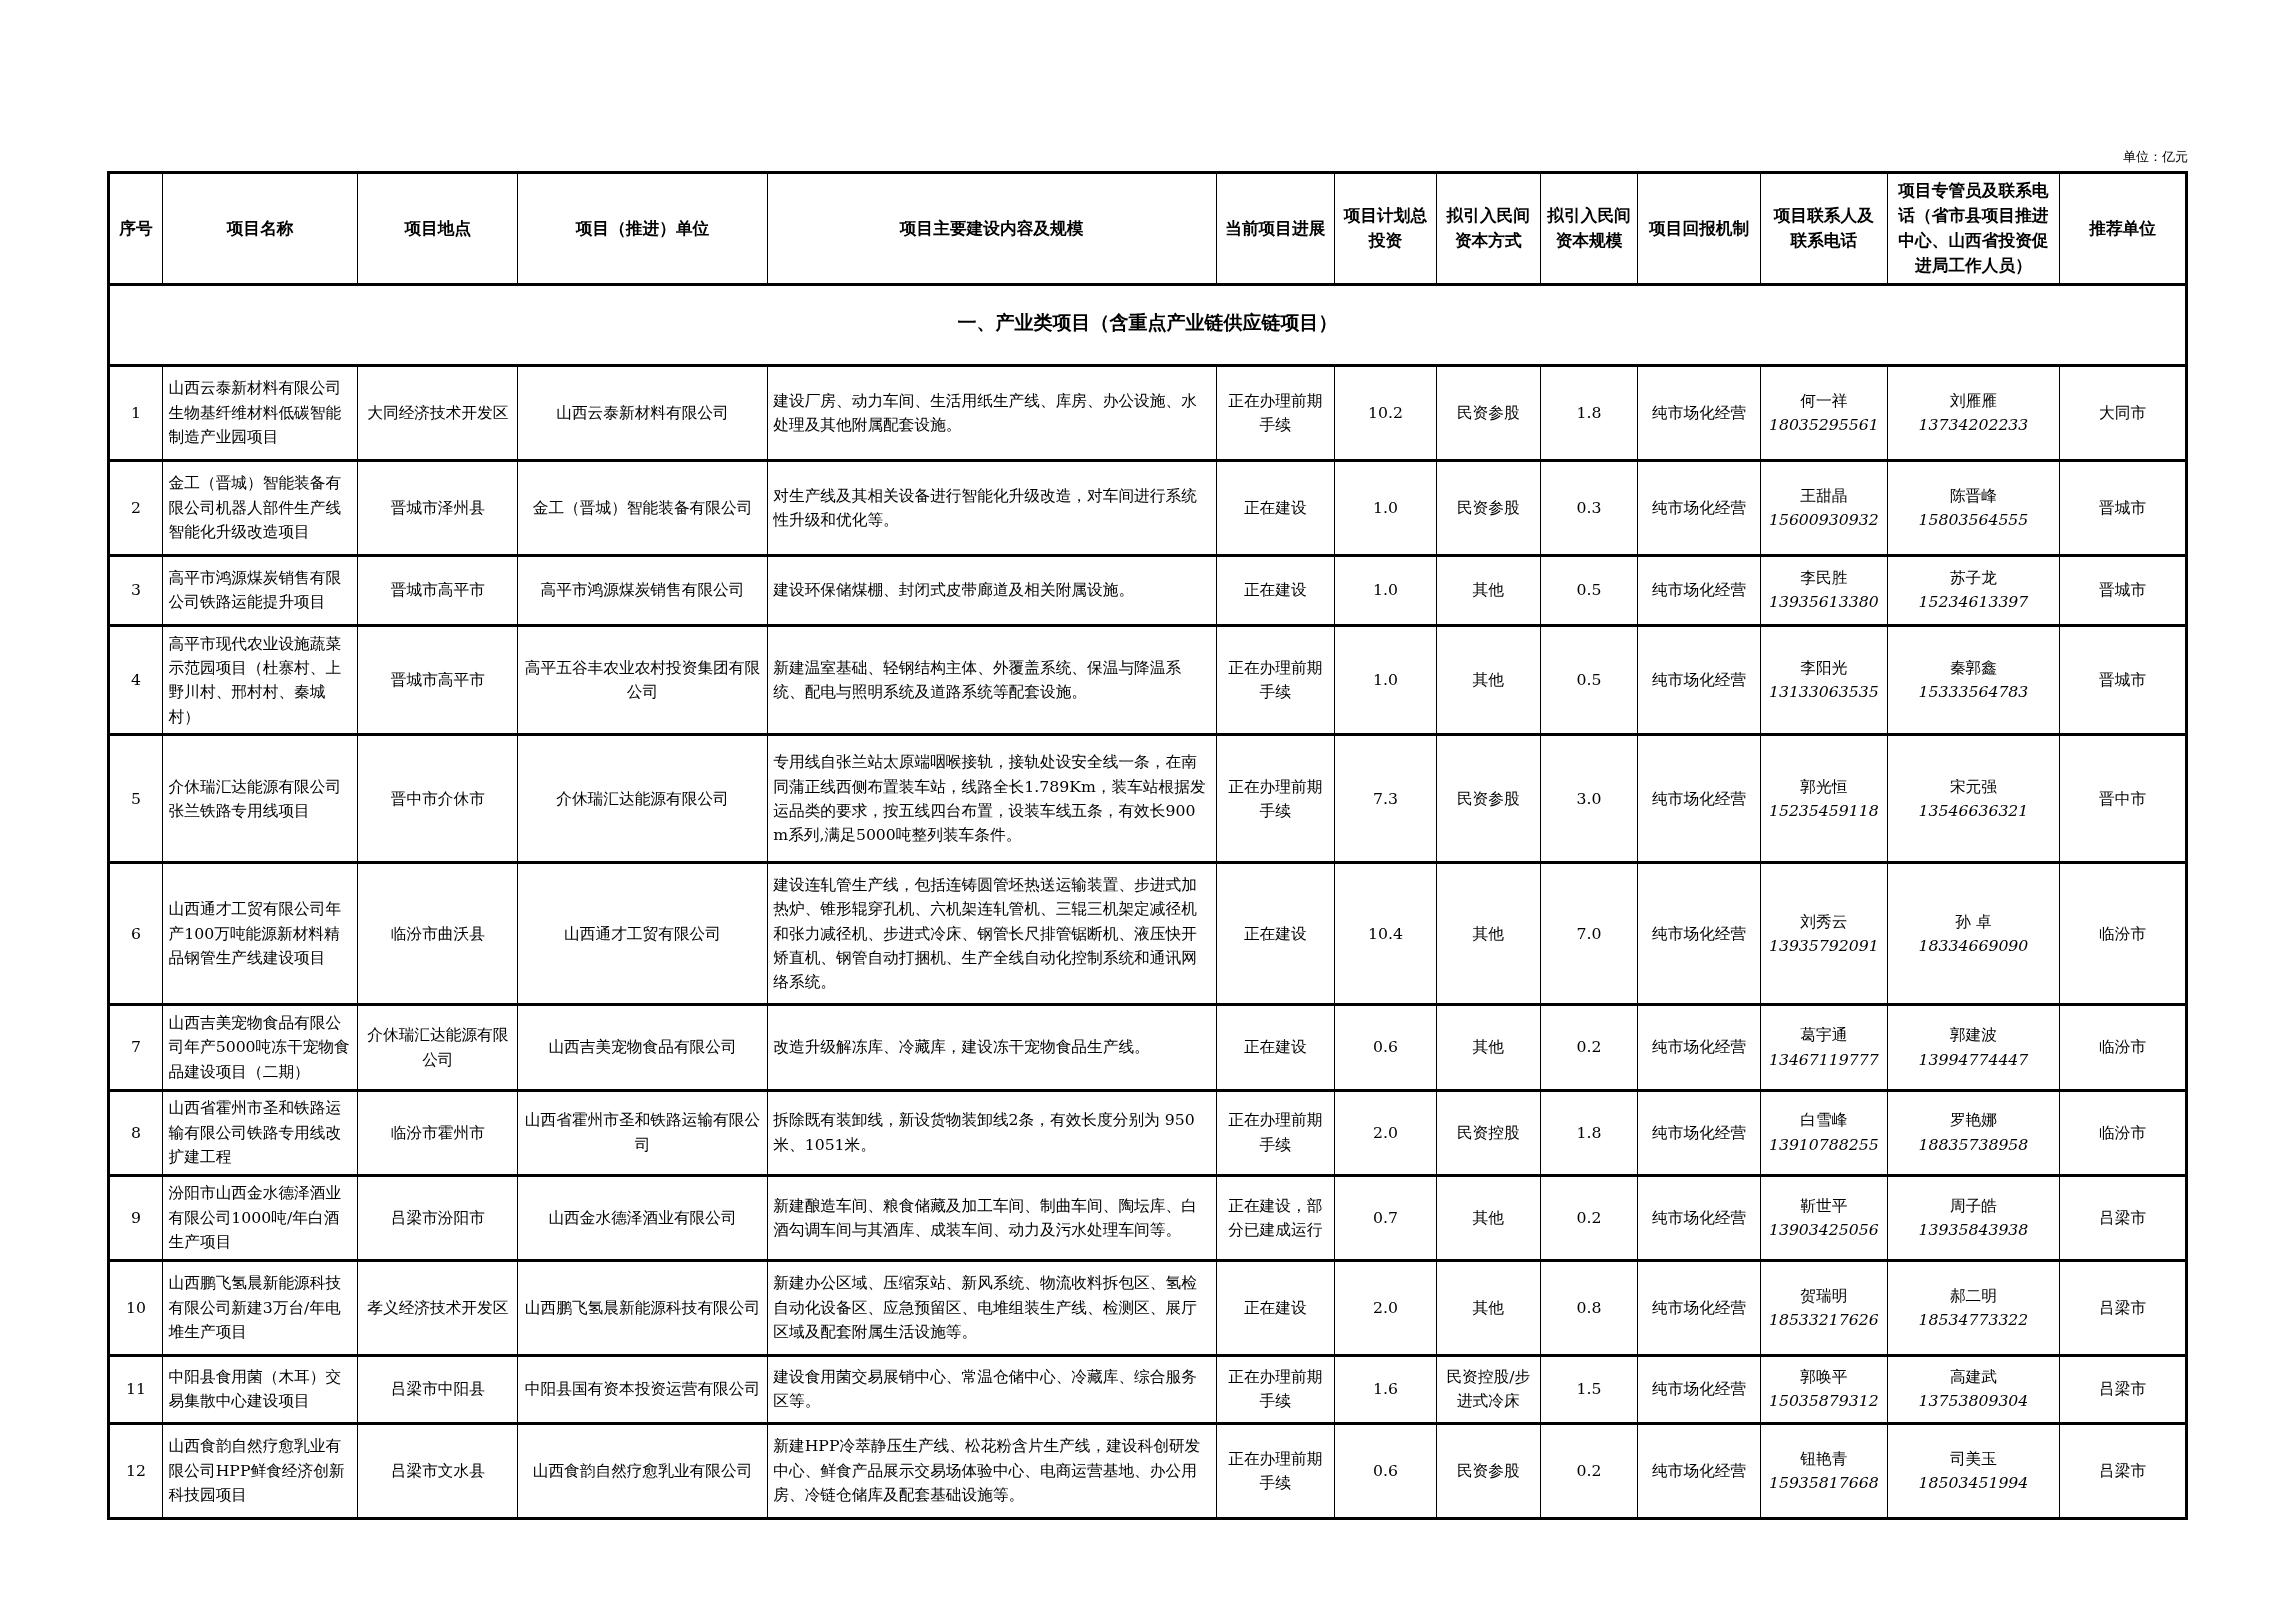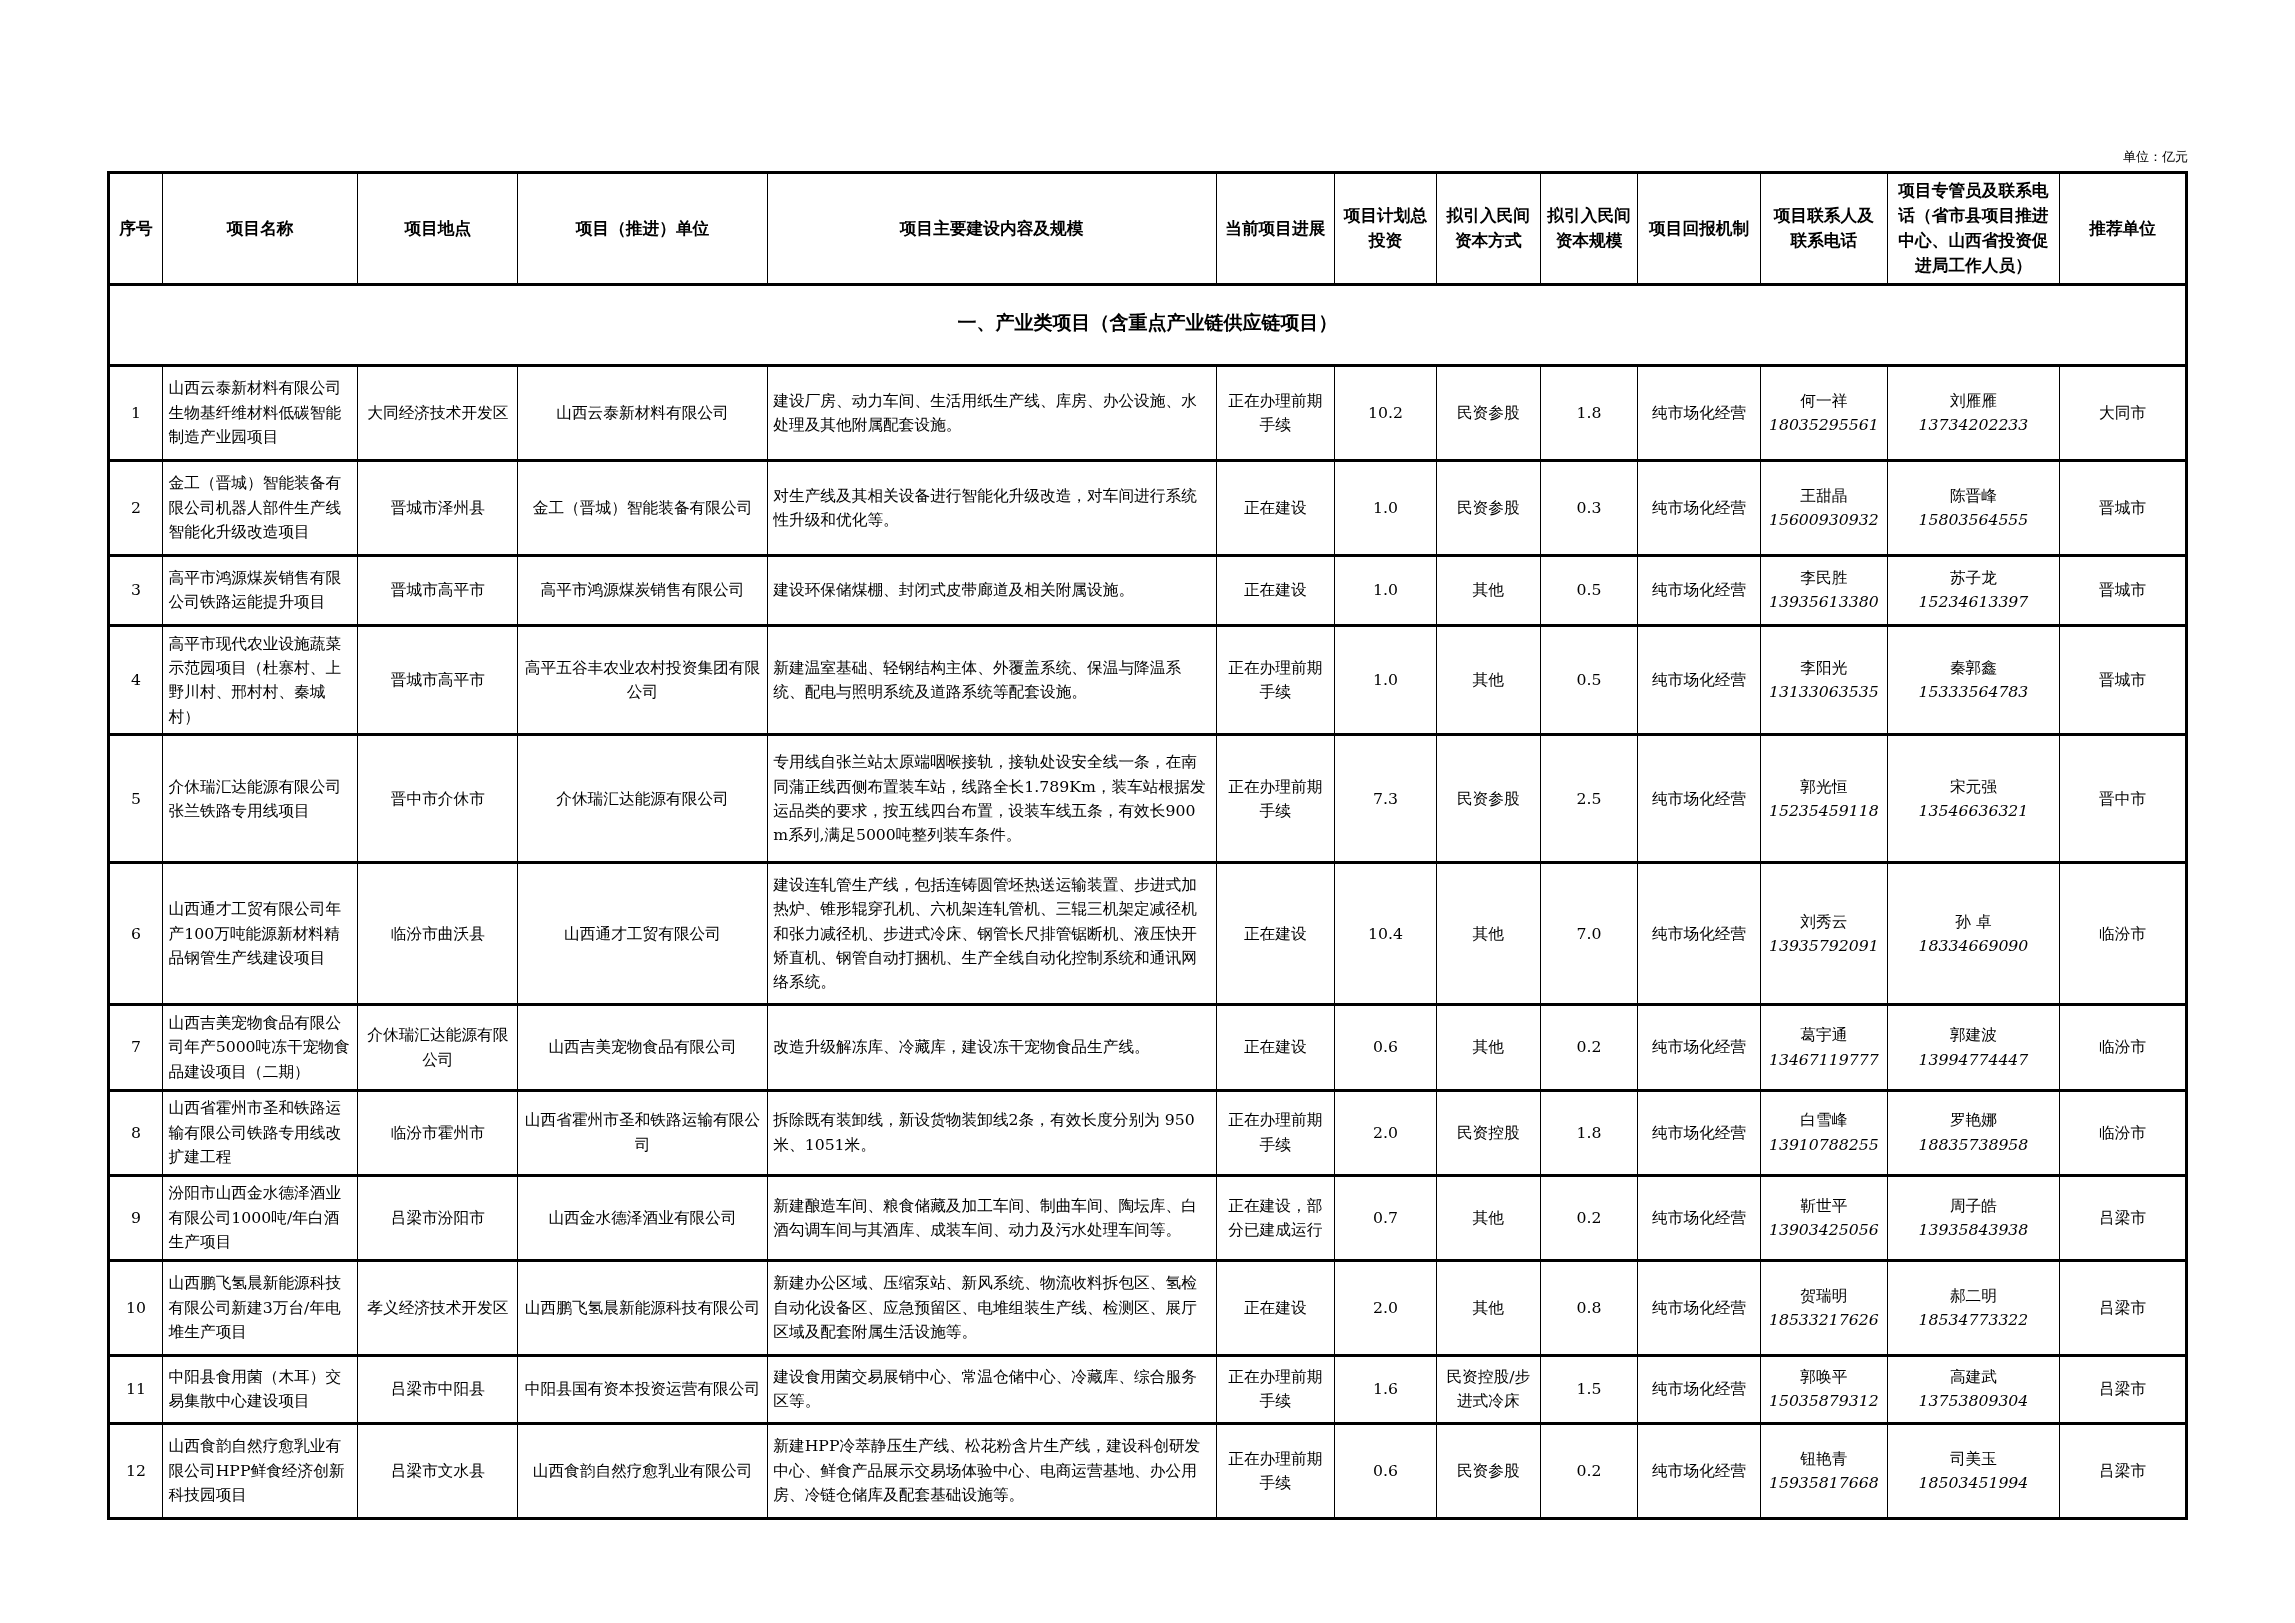--- a/index.html
+++ b/index.html
@@ -191,21 +191,21 @@
         </tr>
         <tr>
           <td>5</td>
           <td class="left">介休瑞汇达能源有限公司张兰铁路专用线项目</td>
           <td>晋中市介休市</td>
           <td>介休瑞汇达能源有限公司</td>
           <td class="left">专用线自张兰站太原端咽喉接轨，接轨处设安全线一条，在南同蒲正线西侧布置装车站，线路全长1.789Km，装车站根据发运品类的要求，按五线四台布置，设装车线五条，有效长900m系列,满足5000吨整列装车条件。</td>
           <td>正在办理前期手续</td>
           <td>7.3</td>
           <td>民资参股</td>
-          <td>2.5</td>
+          <td>3.0</td>
           <td>纯市场化经营</td>
           <td><span>郭光恒</span><span class="phone">15235459118</span></td>
           <td><span>宋元强</span><span class="phone">13546636321</span></td>
           <td>晋中市</td>
         </tr>
         <tr>
           <td>6</td>
           <td class="left">山西通才工贸有限公司年产100万吨能源新材料精品钢管生产线建设项目</td>
           <td>临汾市曲沃县</td>
           <td>山西通才工贸有限公司</td>

